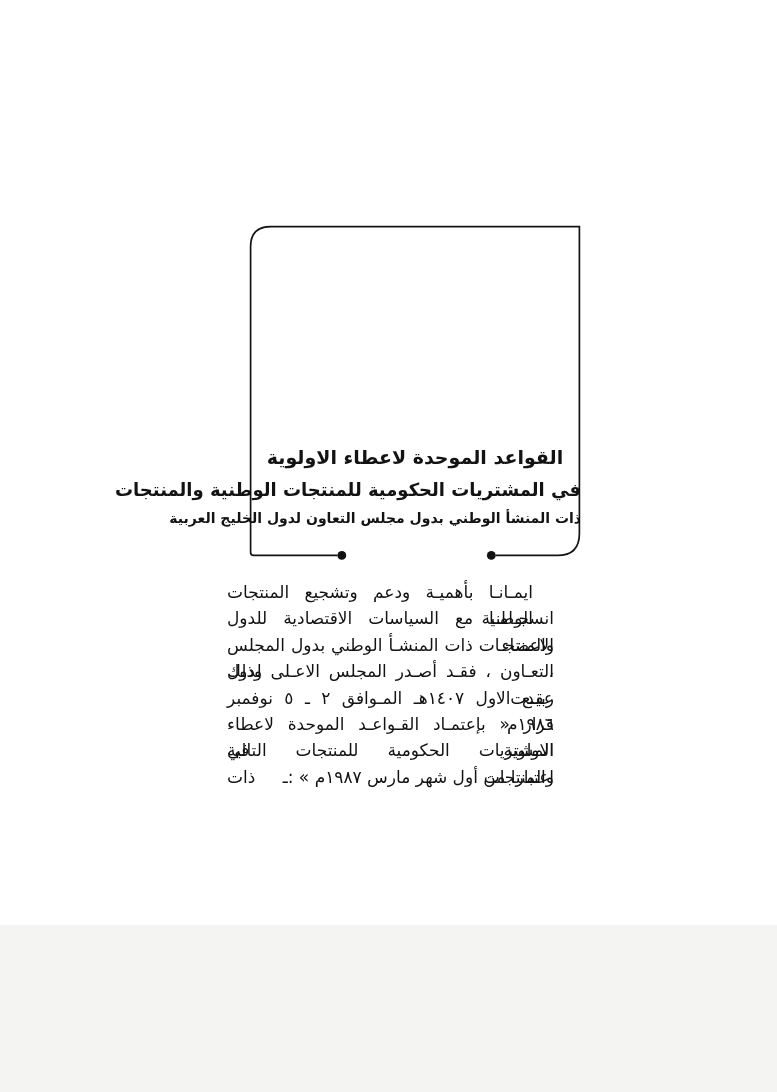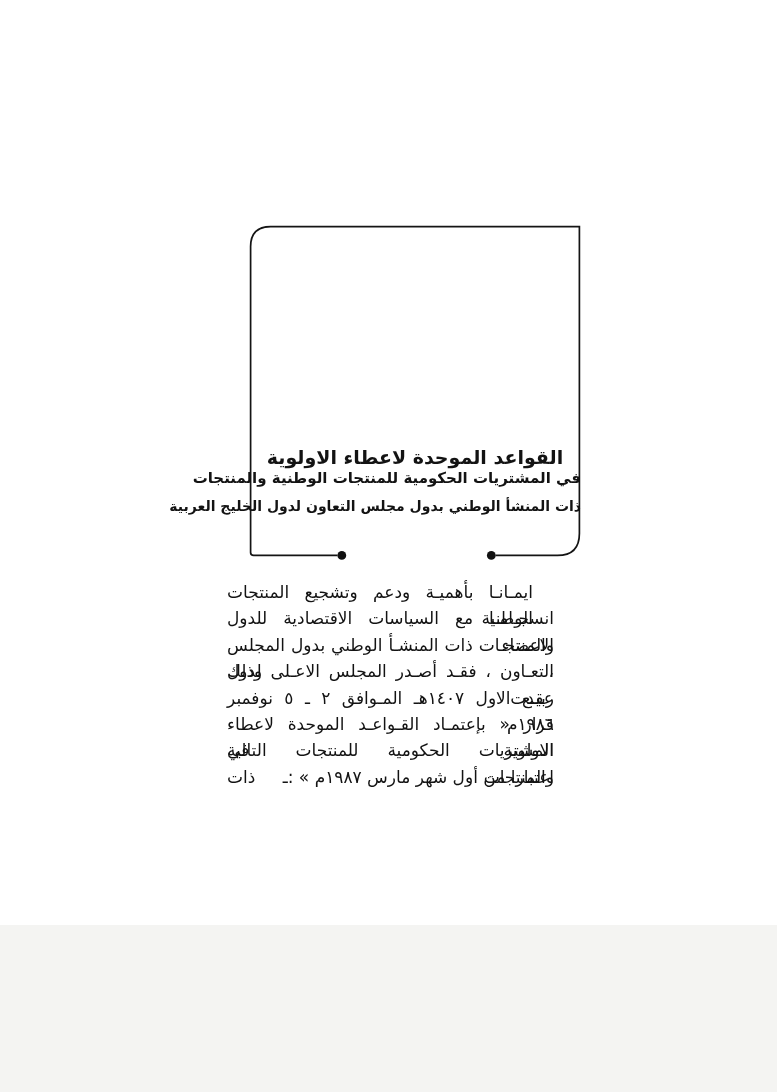--- a/index.html
+++ b/index.html
@@ -39,22 +39,23 @@
     text-align: center;
     font-weight: bold;
     white-space: nowrap;
   }
   .title-line-1 {
     font-size: 19px;
     line-height: 24px;
     letter-spacing: 0.5px;
   }
   .title-line-2 {
-    font-size: 15px;
+    font-size: 18px;
     line-height: 18px;
+    margin-top: 12px;
   }
   .title-line-3 {
     font-size: 14px;
     line-height: 17px;
     margin-top: 11px;
   }
 
   
   .paragraph {
     position: absolute;

